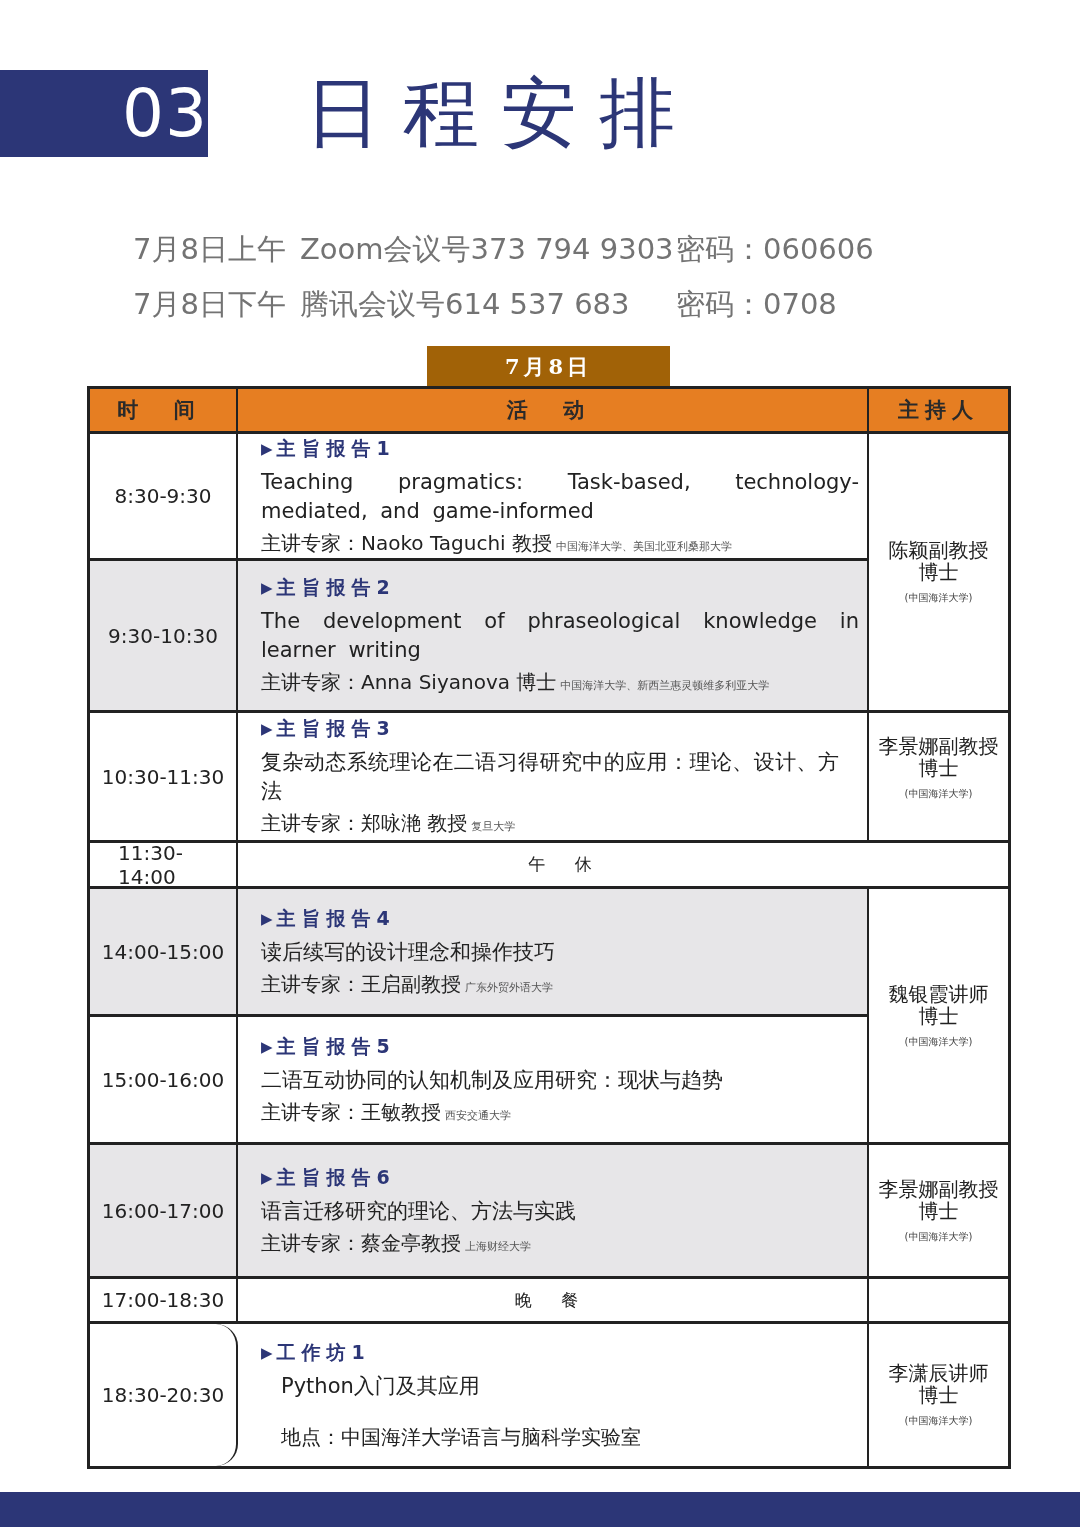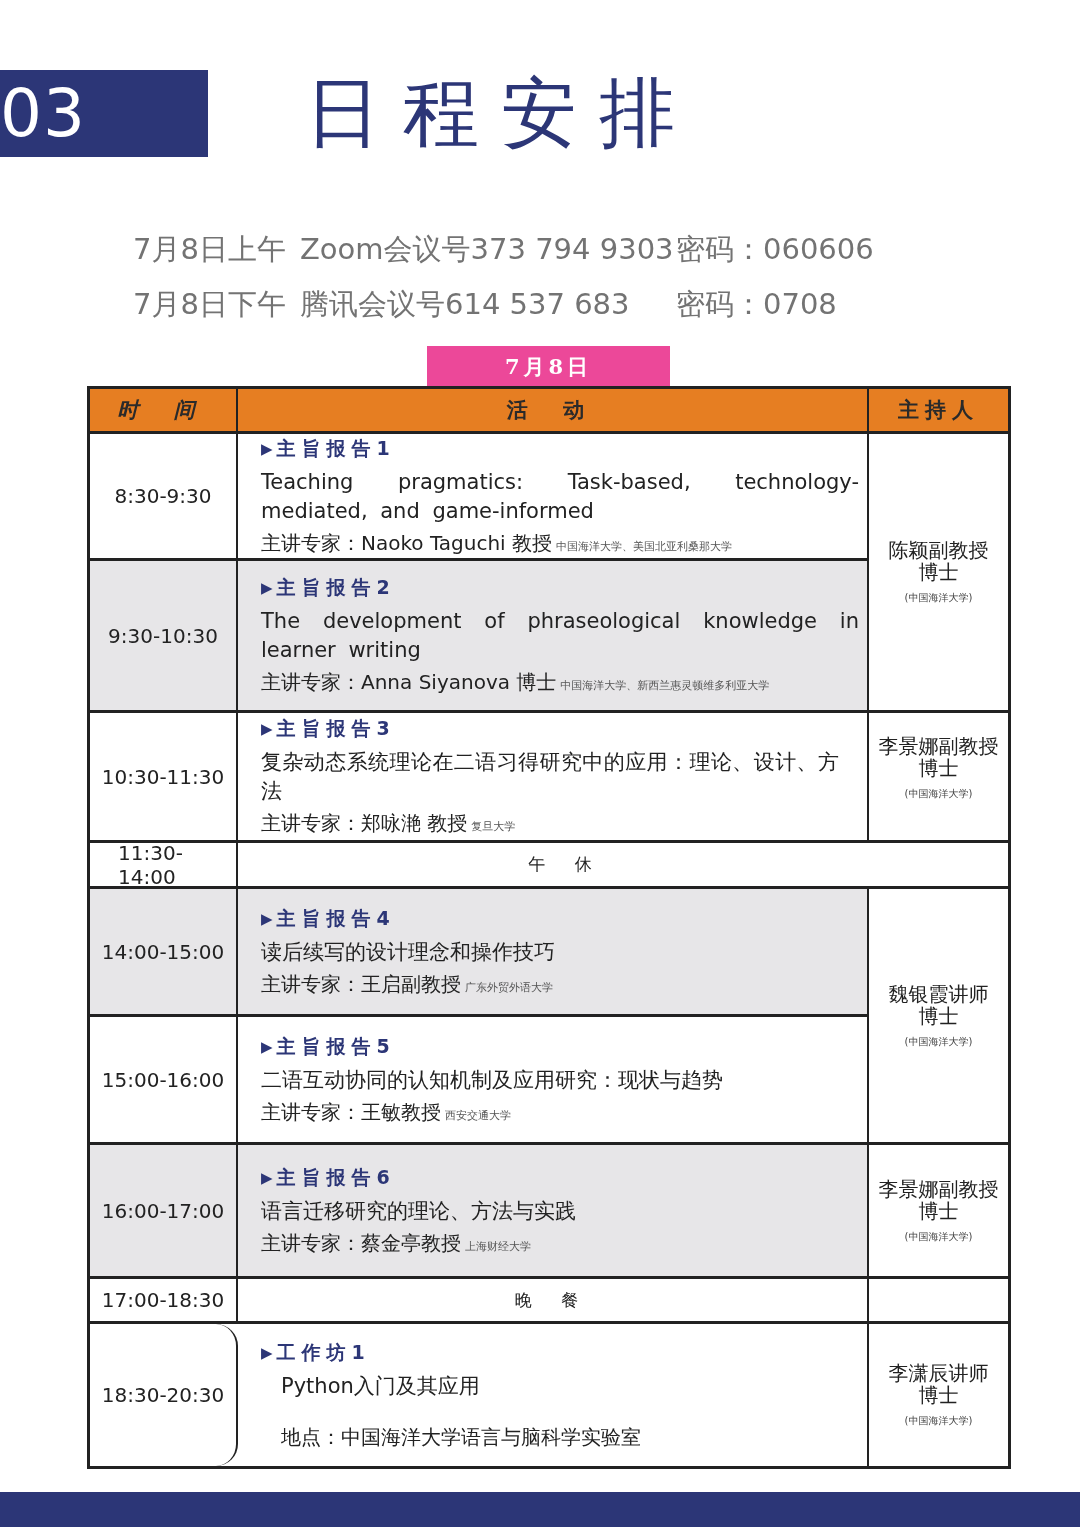--- a/index.html
+++ b/index.html
@@ -1,38 +1,38 @@
 <!DOCTYPE html>
 <html><head>
   <meta charset="utf-8">
   <style>
     * { box-sizing: border-box; margin: 0; padding: 0; }
     html, body { width: 1080px; height: 1527px; background: #ffffff; overflow: hidden; }
     body { position: relative; font-family: "DejaVu Sans", "Liberation Sans", sans-serif; color: #222; }
 
     .sec-badge {
       position: absolute; left: 0; top: 70px; width: 208px; height: 87px;
-      background: #2c3677; color: #fff; display: flex; align-items: center; justify-content: flex-start;
+      background: #2c3677; color: #fff; display: flex; align-items: center; justify-content: flex-end;
       font-family: "DejaVu Sans", sans-serif; font-size: 66px; font-weight: 400; letter-spacing: 1px;
     }
     .sec-title {
       position: absolute; left: 305px; top: 68px; height: 90px;
       color: #2c3677; font-size: 76px; font-weight: 400; letter-spacing: 22px;
       font-family: "DejaVu Sans", sans-serif; line-height: 90px;
     }
 
     .meeting-line {
       position: absolute; left: 133px; font-size: 29px; color: #737373; white-space: pre;
       font-family: "DejaVu Sans", sans-serif; line-height: 36px;
     }
     .meeting-line .seg { position: absolute; top: 0; white-space: pre; }
 
     .date-tab {
       position: absolute; left: 427px; top: 346px; width: 243px; height: 41px;
-      background: #ec4899; color: #fff; font-size: 21px; font-weight: 700;
+      background: #a16207; color: #fff; font-size: 21px; font-weight: 700;
       display: flex; align-items: center; justify-content: center; letter-spacing: 4px;
       font-family: "DejaVu Serif", serif;
     }
 
     .table {
       position: absolute; left: 87px; top: 386px; width: 924px; height: 1083px;
       border: 3px solid #222;
     }
     .cell {
       position: absolute; display: flex; align-items: center; justify-content: center;
@@ -78,21 +78,21 @@
 <div class="meeting-line" style="top:286px;">
   <span class="seg" style="left:0;">7月8日下午</span>
   <span class="seg" style="left:167px;">腾讯会议号614 537 683</span>
   <span class="seg" style="left:543px;">密码：0708</span>
 </div>
 
 <div class="date-tab">7月8日</div>
 
 <div class="table">
 
-  <div class="cell hdr" style="left:0;top:0;width:148px;height:45px;font-style:italic;">
+  <div class="cell hdr" style="left:0;top:0;width:148px;height:45px;">
     <span>时 间</span>
   </div>
   <div class="cell hdr" style="left:148px;top:0;width:631px;height:45px;">
     <span>活 动</span>
   </div>
   <div class="cell hdr" style="left:779px;top:0;width:139px;height:45px;border-right:none;letter-spacing:6px;">
     <span>主持人</span>
   </div>
 
   <div class="cell white time" style="left:0;top:45px;width:148px;height:127px;">

